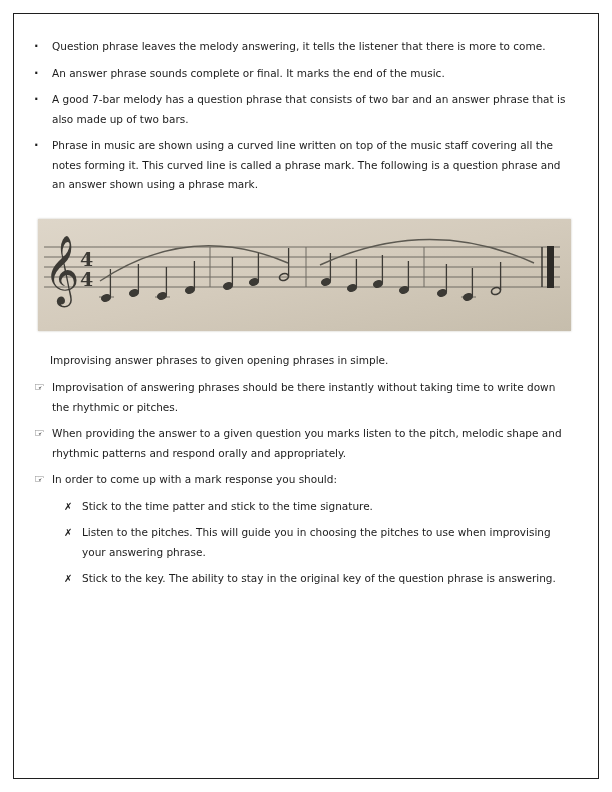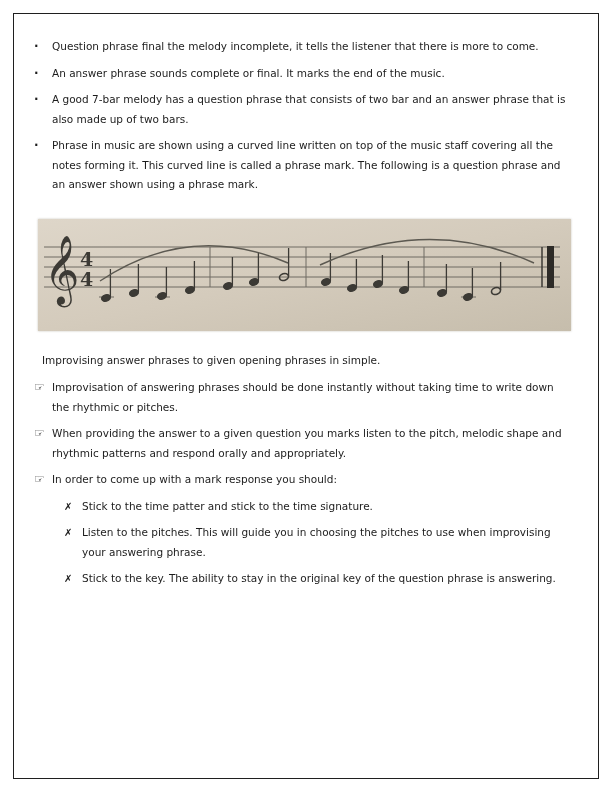--- a/index.html
+++ b/index.html
@@ -41,21 +41,21 @@
     width: 18px;
     font-size: 10.5px;
     line-height: 19.5px;
     color: #1c1c1c;
   }
   .dot-mk { font-weight: bold; font-size: 12px; }
   .hand-mk { font-size: 12px; }
   .cross-mk { font-size: 10px; font-weight: bold; }
   .tx { flex: 1 1 auto; }
   .para {
-    margin: 0 0 8px 8px;
+    margin: 0 0 8px 16px;
     font-size: 10.5px;
     line-height: 19.5px;
   }
   .cross-list { margin-left: 30px; }
   .figure {
     margin: 24px 0 20px 4px;
     width: 533px;
     height: 112px;
     padding: 0;
     box-shadow: 0 0 2px rgba(90,80,60,0.35);
@@ -64,21 +64,21 @@
 </style>
 </head>
 <body>
 
 <div class="page">
   <div class="frame">
 
     <ul class="list">
       <li class="li">
         <span class="mk dot-mk">·</span>
-        <span class="tx">Question phrase final the melody incomplete, it tells the listener that there is more to come.</span>
+        <span class="tx">Question phrase leaves the melody answering, it tells the listener that there is more to come.</span>
       </li>
       <li class="li">
         <span class="mk dot-mk">·</span>
         <span class="tx">An answer phrase sounds complete or final. It marks the end of the music.</span>
       </li>
       <li class="li">
         <span class="mk dot-mk">·</span>
         <span class="tx">A good 7-bar melody has a question phrase that consists of two bar and an answer phrase that is also made up of two bars.</span>
       </li>
       <li class="li">
@@ -166,21 +166,21 @@
           <path d="M 282 46 Q 390 -4 496 44"></path>
         </g>
       </svg>
     </figure>
 
     <p class="para">Improvising answer phrases to given opening phrases in simple.</p>
 
     <ul class="list">
       <li class="li">
         <span class="mk hand-mk">☞</span>
-        <span class="tx">Improvisation of answering phrases should be done instantly without taking time to write down the rhythmic or pitches.</span>
+        <span class="tx">Improvisation of answering phrases should be there instantly without taking time to write down the rhythmic or pitches.</span>
       </li>
       <li class="li">
         <span class="mk hand-mk">☞</span>
         <span class="tx">When providing the answer to a given question you marks listen to the pitch, melodic shape and rhythmic patterns and respond orally and appropriately.</span>
       </li>
       <li class="li">
         <span class="mk hand-mk">☞</span>
         <span class="tx">In order to come up with a mark response you should:</span>
       </li>
     </ul>

